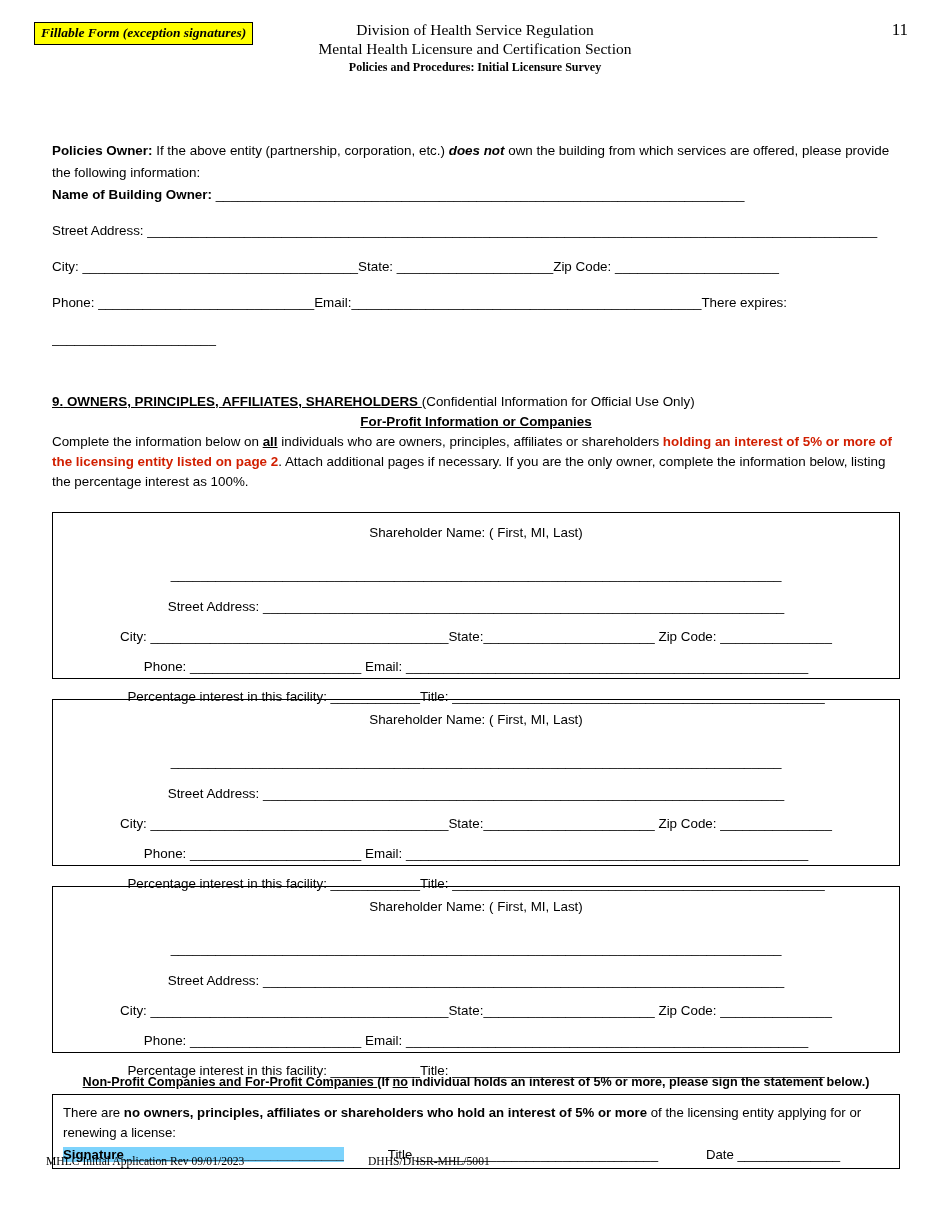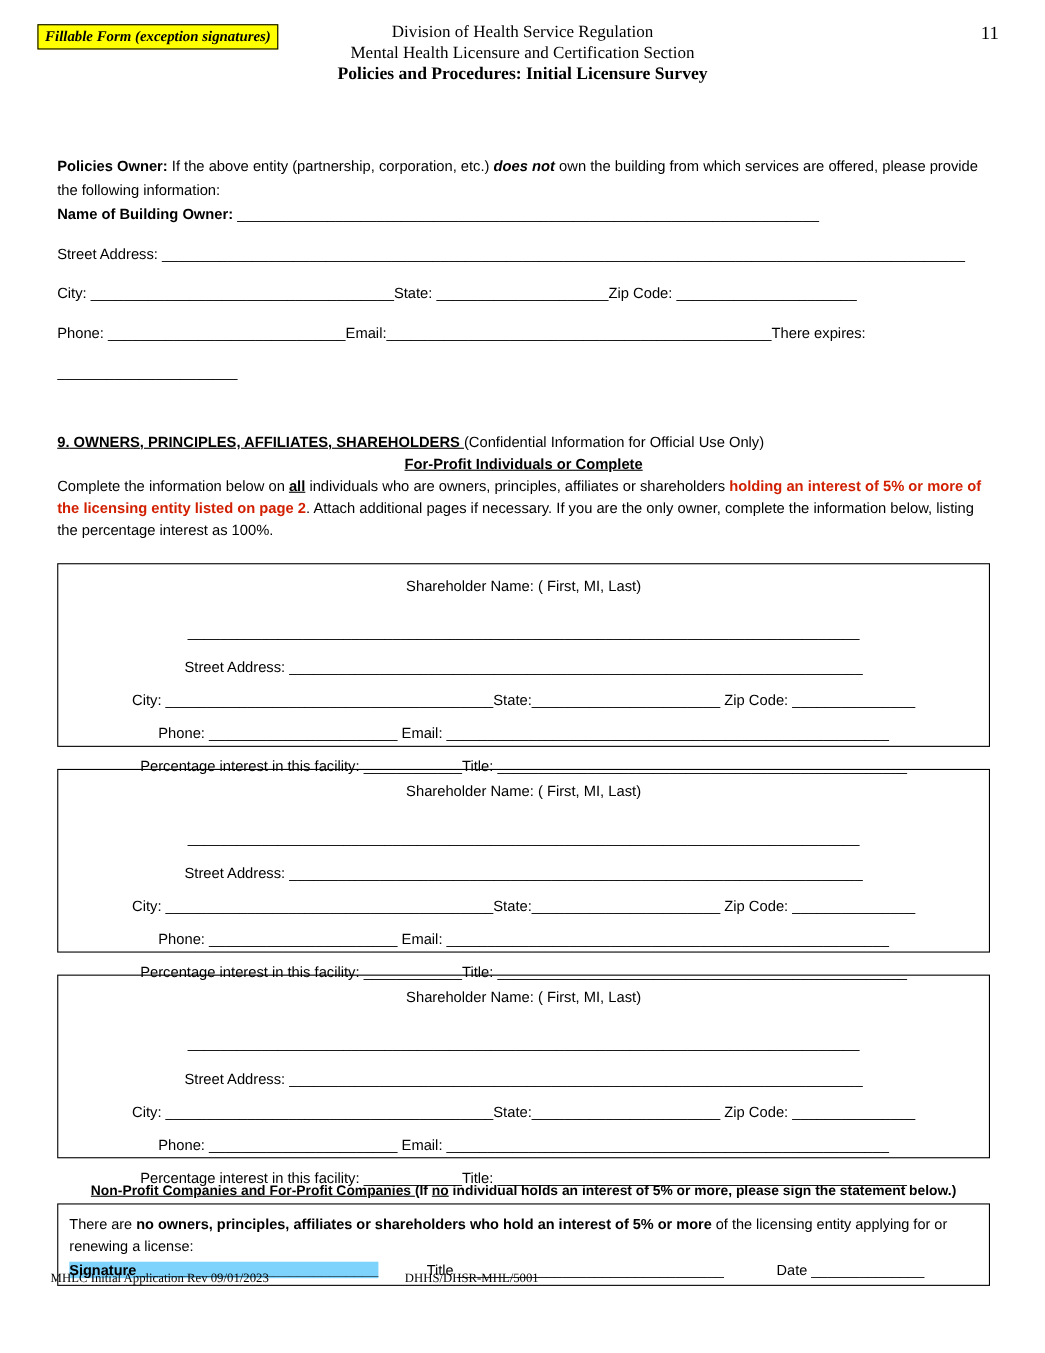--- a/index.html
+++ b/index.html
@@ -40,21 +40,21 @@
   .header-block {
     position: absolute;
     left: 0;
     top: 20px;
     width: 950px;
     text-align: center;
     font-family: "Liberation Serif", serif;
   }
   .header-line1 { font-size: 15.5px; line-height: 19px; }
   .header-line2 { font-size: 15.5px; line-height: 19px; }
-  .header-line3 { font-size: 16px; line-height: 19px; font-weight: bold; }
+  .header-line3 { font-size: 12px; line-height: 19px; font-weight: bold; }
 
   
   .content {
     position: absolute;
     left: 52px;
     top: 140px;
     width: 848px;
   }
   .para {
     font-size: 13.4px;
@@ -188,21 +188,21 @@
 
       <div class="line-row row-gap-lg"><span>City: </span><span class="fill">_____________________________________</span><span>State: </span><span class="fill">_____________________</span><span>Zip Code: </span><span class="fill">______________________</span></div>
 
       <div class="line-row row-gap-lg"><span>Phone: </span><span class="fill">_____________________________</span><span>Email:</span><span class="fill">_______________________________________________</span><span>There expires:</span></div>
 
       <div class="line-row row-gap-lg"><span class="fill">______________________</span></div>
     </div>
 
     <div class="sec-title"><span class="b u">9.</span><span class="b u"> OWNERS, PRINCIPLES, AFFILIATES, SHAREHOLDERS </span><span>(Confidential Information for Official Use Only)</span></div>
 
-    <div class="sec-sub">For-Profit Individuals or Complete</div>
+    <div class="sec-sub">For-Profit Information or Companies</div>
 
     <div class="sec-para"><span>Complete the information below on </span><span class="b u">all</span><span> individuals who are owners, principles, affiliates or shareholders </span><span class="red">holding an interest of 5% or more of the licensing entity listed on page 2</span><span>.  Attach additional pages if necessary.  If you are the only owner, complete the information below, listing the percentage interest as 100%.</span></div>
 
     <div class="sh-box">
       <div class="ln sh-name">Shareholder Name: ( First, MI, Last)</div>
       <div class="ln sh-blank">__________________________________________________________________________________</div>
       <div class="ln sh-row"><span>Street Address: </span><span>______________________________________________________________________</span></div>
       <div class="ln sh-row"><span>City: </span><span>________________________________________</span><span>State:</span><span>_______________________</span><span> Zip Code: </span><span>_______________</span></div>
       <div class="ln sh-row"><span>Phone: </span><span>_______________________</span><span>  Email: </span><span>______________________________________________________</span></div>
       <div class="ln"><span>Percentage interest in this facility: </span><span>____________</span><span>Title: </span><span>__________________________________________________</span></div>

